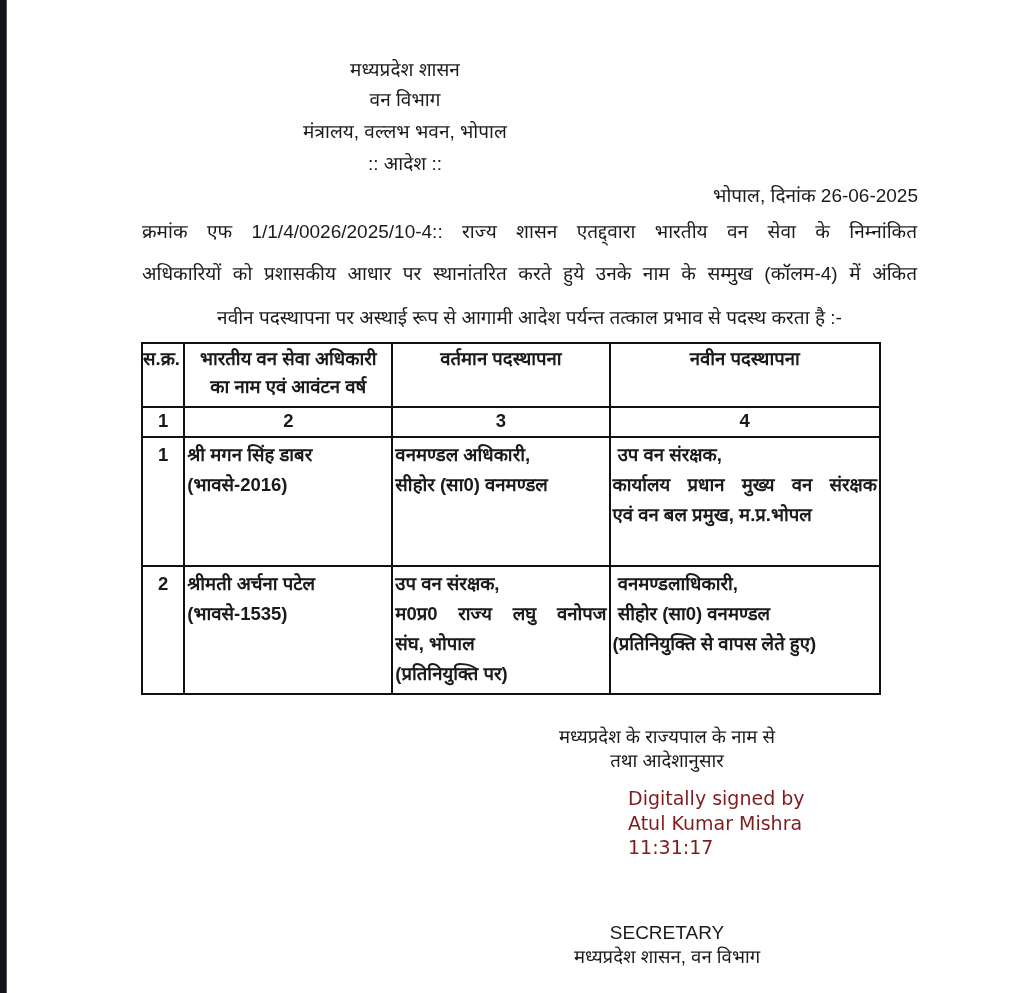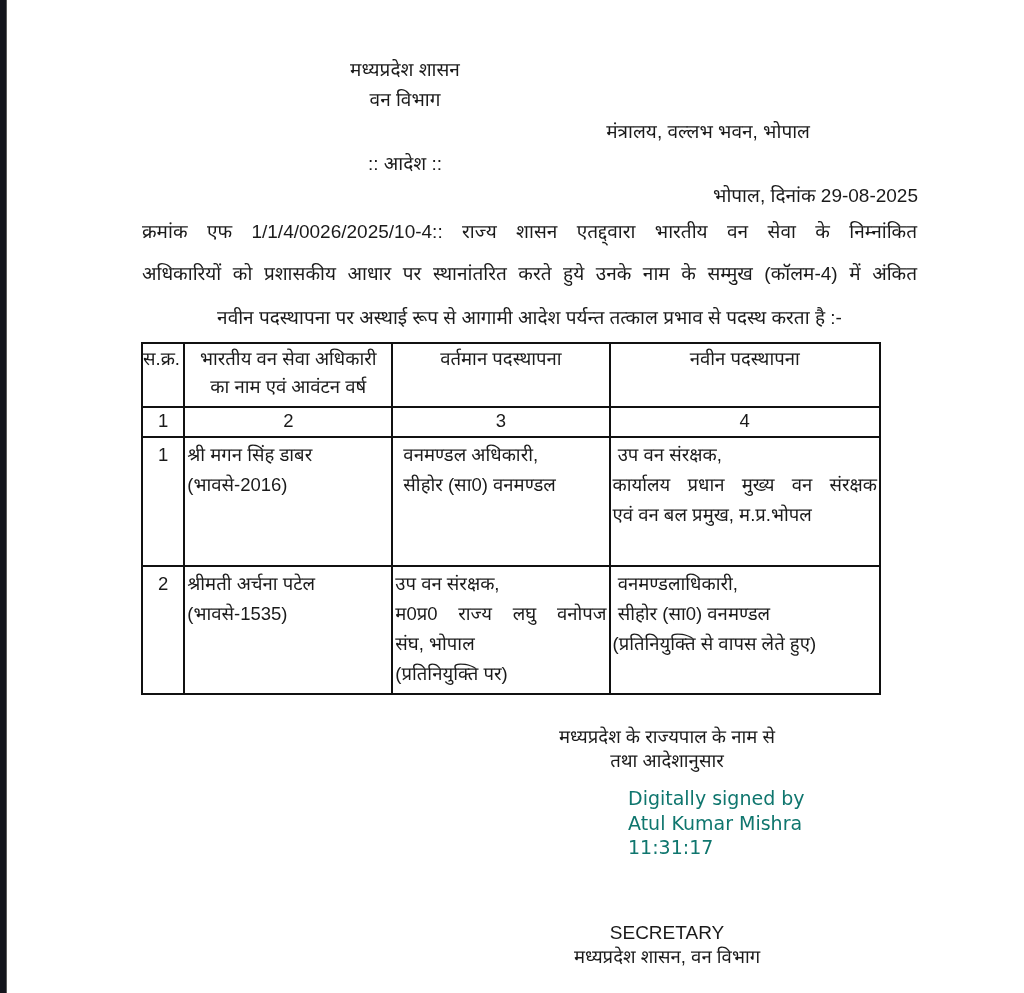--- a/index.html
+++ b/index.html
@@ -20,21 +20,21 @@
       position: absolute; right: 106px; top: 184px; font-size: 19px; line-height: 24px;
     }
     .para {
       position: absolute; left: 142px; width: 775px; font-size: 19px;
       line-height: 24px; white-space: nowrap; text-align: center;
     }
     .para.justify { text-align: justify; text-align-last: justify; }
 
     table.order-table {
       position: absolute; left: 141px; top: 342px; width: 740px;
-      border-collapse: collapse; table-layout: fixed; font-size: 18.5px;
+      border-collapse: collapse; table-layout: fixed; font-size: 18.5px; font-weight: bold;
     }
     table.order-table td {
       border: 2px solid #111; vertical-align: top; padding: 0 2px; line-height: 30px;
     }
     .c1 { width: 42px; }
     .c2 { width: 207px; }
     .c3 { width: 216px; }
     .c4 { width: 269px; }
     tr.head-row { height: 64px; }
     tr.num-row { height: 30px; }
@@ -44,35 +44,35 @@
     .head-cell { line-height: 30px; padding-top: 0; }
     .cell-line { display: block; white-space: nowrap; }
     .cell-line.justify { text-align: justify; text-align-last: justify; white-space: normal; }
     .row-cell { padding-top: 2px !important; }
 
     .sign-block {
       position: absolute; left: 0; width: 1024px; text-align: center; font-size: 18.5px; line-height: 22px;
     }
     .digital {
       position: absolute; left: 628px; top: 786px; font-family: "DejaVu Sans", sans-serif;
-      font-size: 19px; line-height: 24.5px; color: #0f766e;
+      font-size: 19px; line-height: 24.5px; color: #7f1d1d;
     }
   </style>
 </head>
 <body>
 
 <div class="left-bar"></div>
 
 <div>
   <div class="center-line" style="top:58px;">मध्यप्रदेश शासन</div>
   <div class="center-line" style="top:88px;">वन विभाग</div>
-  <div class="center-line" style="top:120px;text-align:right;">मंत्रालय,  वल्लभ भवन, भोपाल</div>
+  <div class="center-line" style="top:120px;">मंत्रालय,  वल्लभ भवन, भोपाल</div>
   <div class="center-line" style="top:152px;">:: आदेश ::</div>
 
-  <div class="date-line">भोपाल, दिनांक 29-08-2025</div>
+  <div class="date-line">भोपाल, दिनांक 26-06-2025</div>
 
   <div class="para justify" style="top:220px;">क्रमांक एफ 1/1/4/0026/2025/10-4:: राज्य शासन एतद्द्वारा भारतीय वन सेवा के निम्नांकित</div>
   <div class="para justify" style="top:262px;">अधिकारियों को प्रशासकीय आधार पर स्थानांतरित करते हुये उनके नाम के सम्मुख (कॉलम-4) में अंकित</div>
   <div class="para" style="top:306px;">नवीन पदस्थापना पर अस्थाई रूप से आगामी आदेश पर्यन्त तत्काल प्रभाव से पदस्थ करता है :-</div>
 
   <table class="order-table">
     <colgroup>
       <col class="c1">
         <col class="c2">
         <col class="c3">
@@ -99,21 +99,21 @@
       <td class="tc" style="line-height:26px;">2</td>
       <td class="tc" style="line-height:26px;">3</td>
       <td class="tc" style="line-height:26px;">4</td>
     </tr>
     <tr class="row1">
       <td class="tc row-cell">1</td>
       <td class="row-cell">
         <span class="cell-line">श्री मगन सिंह डाबर</span>
         <span class="cell-line">(भावसे-2016)</span>
       </td>
-      <td class="row-cell" style="padding-left:10px;margin-top:48px;">
+      <td class="row-cell" style="padding-left:2px;margin-top:48px;">
         <span class="cell-line">वनमण्डल अधिकारी,</span>
         <span class="cell-line">सीहोर (सा0) वनमण्डल</span>
       </td>
       <td class="row-cell">
         <span class="cell-line" style="white-space:pre;"> उप वन संरक्षक,</span>
         <span class="cell-line justify">कार्यालय प्रधान मुख्य वन संरक्षक</span>
         <span class="cell-line">एवं वन बल प्रमुख, म.प्र.भोपल</span>
       </td>
     </tr>
     <tr class="row2">

